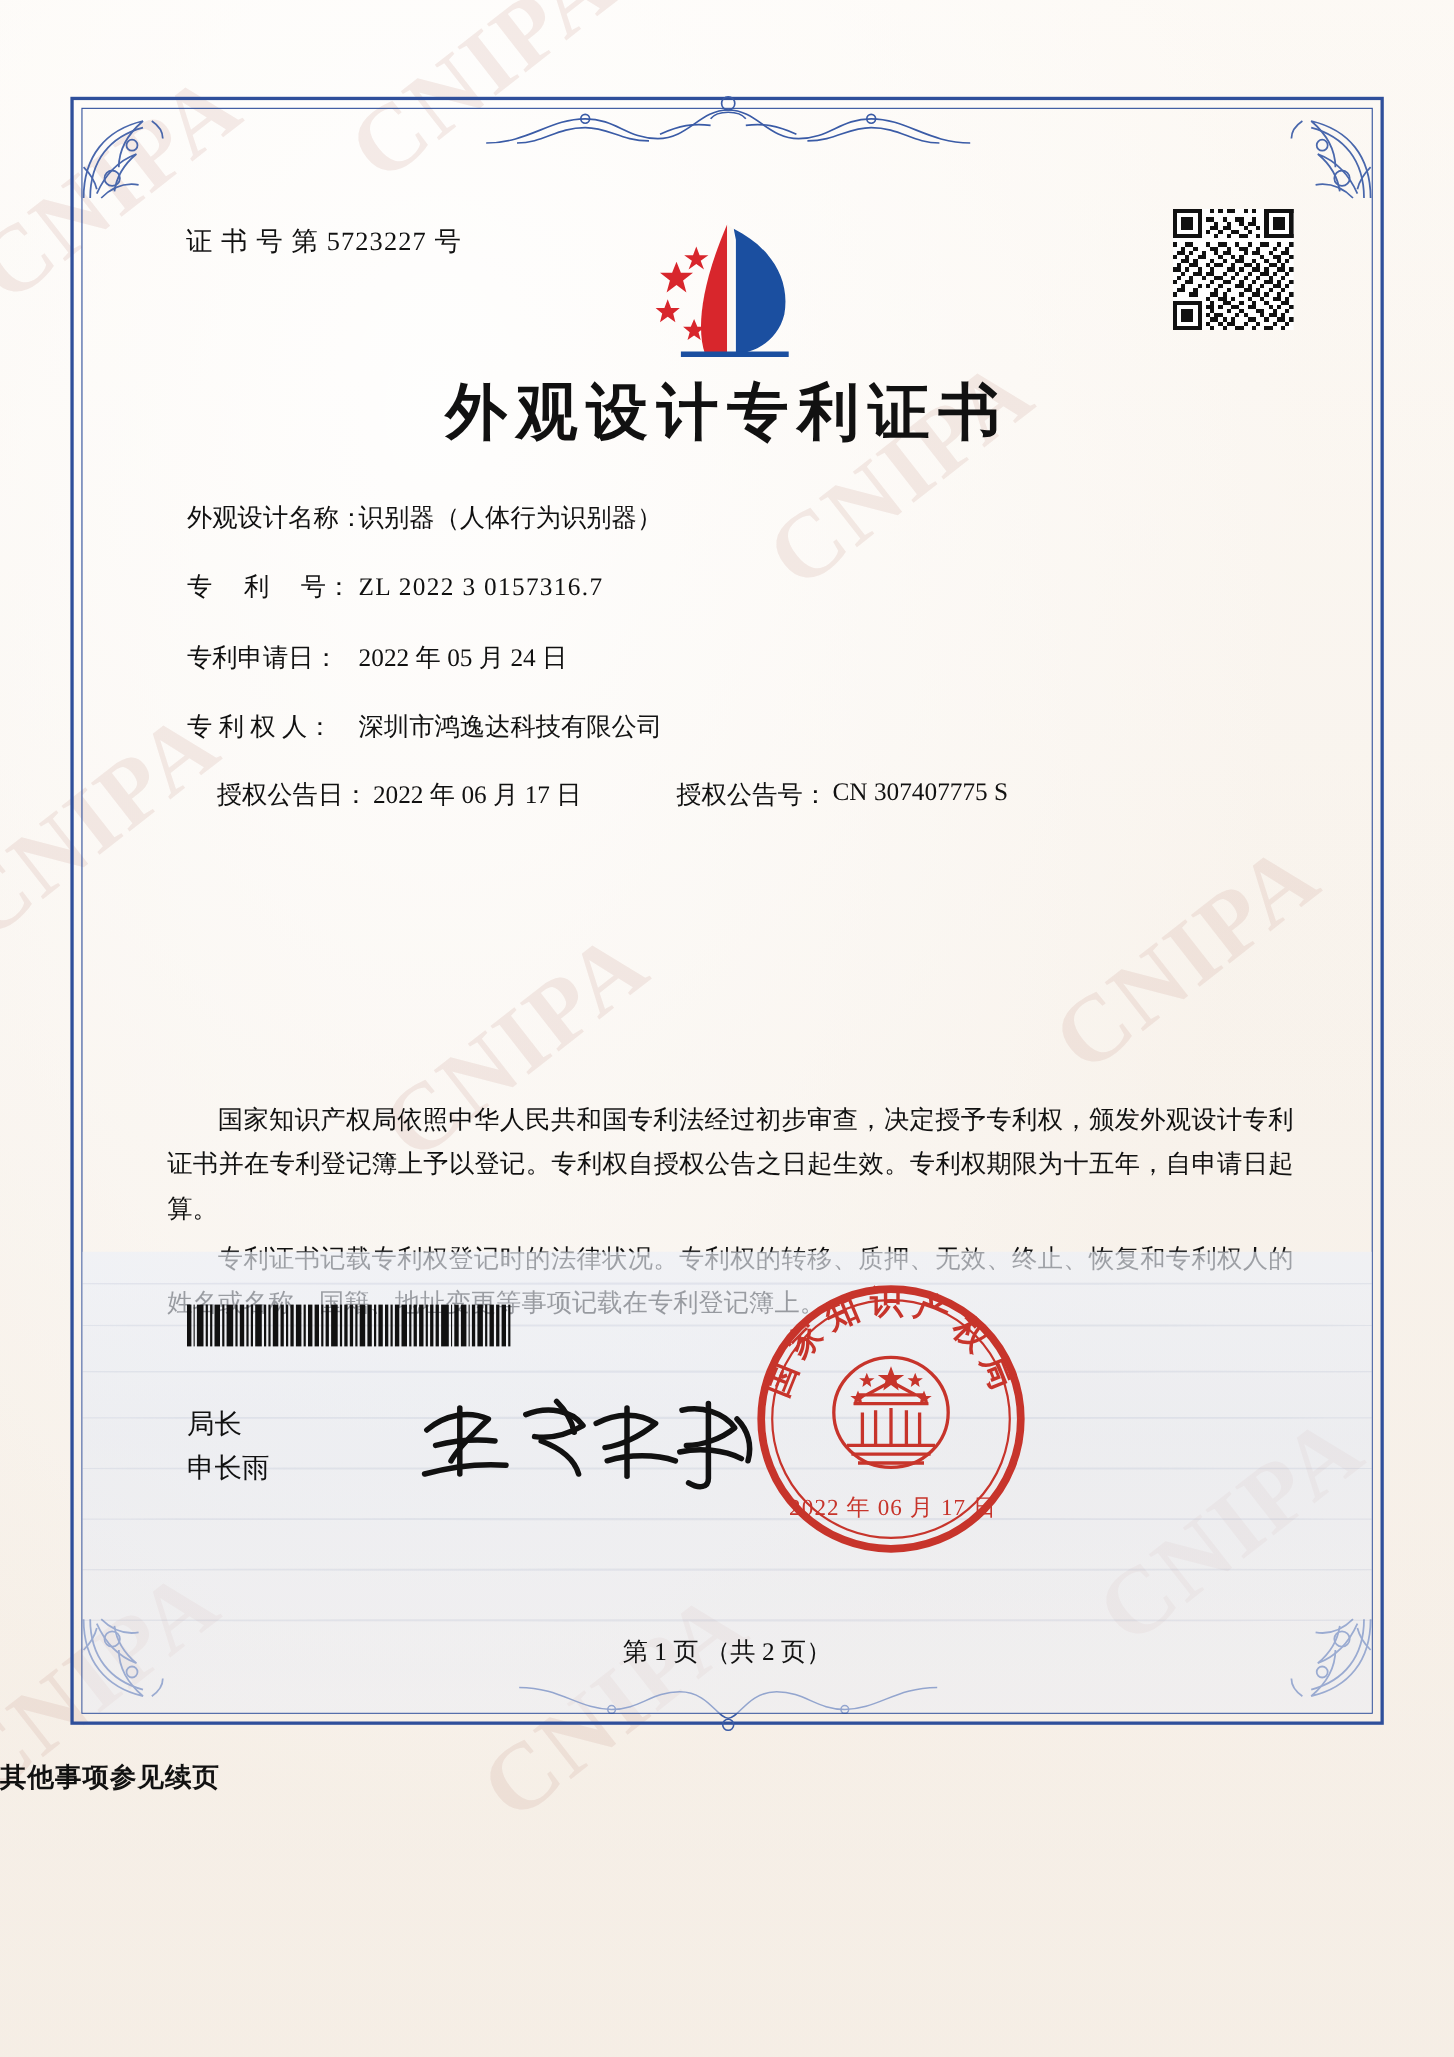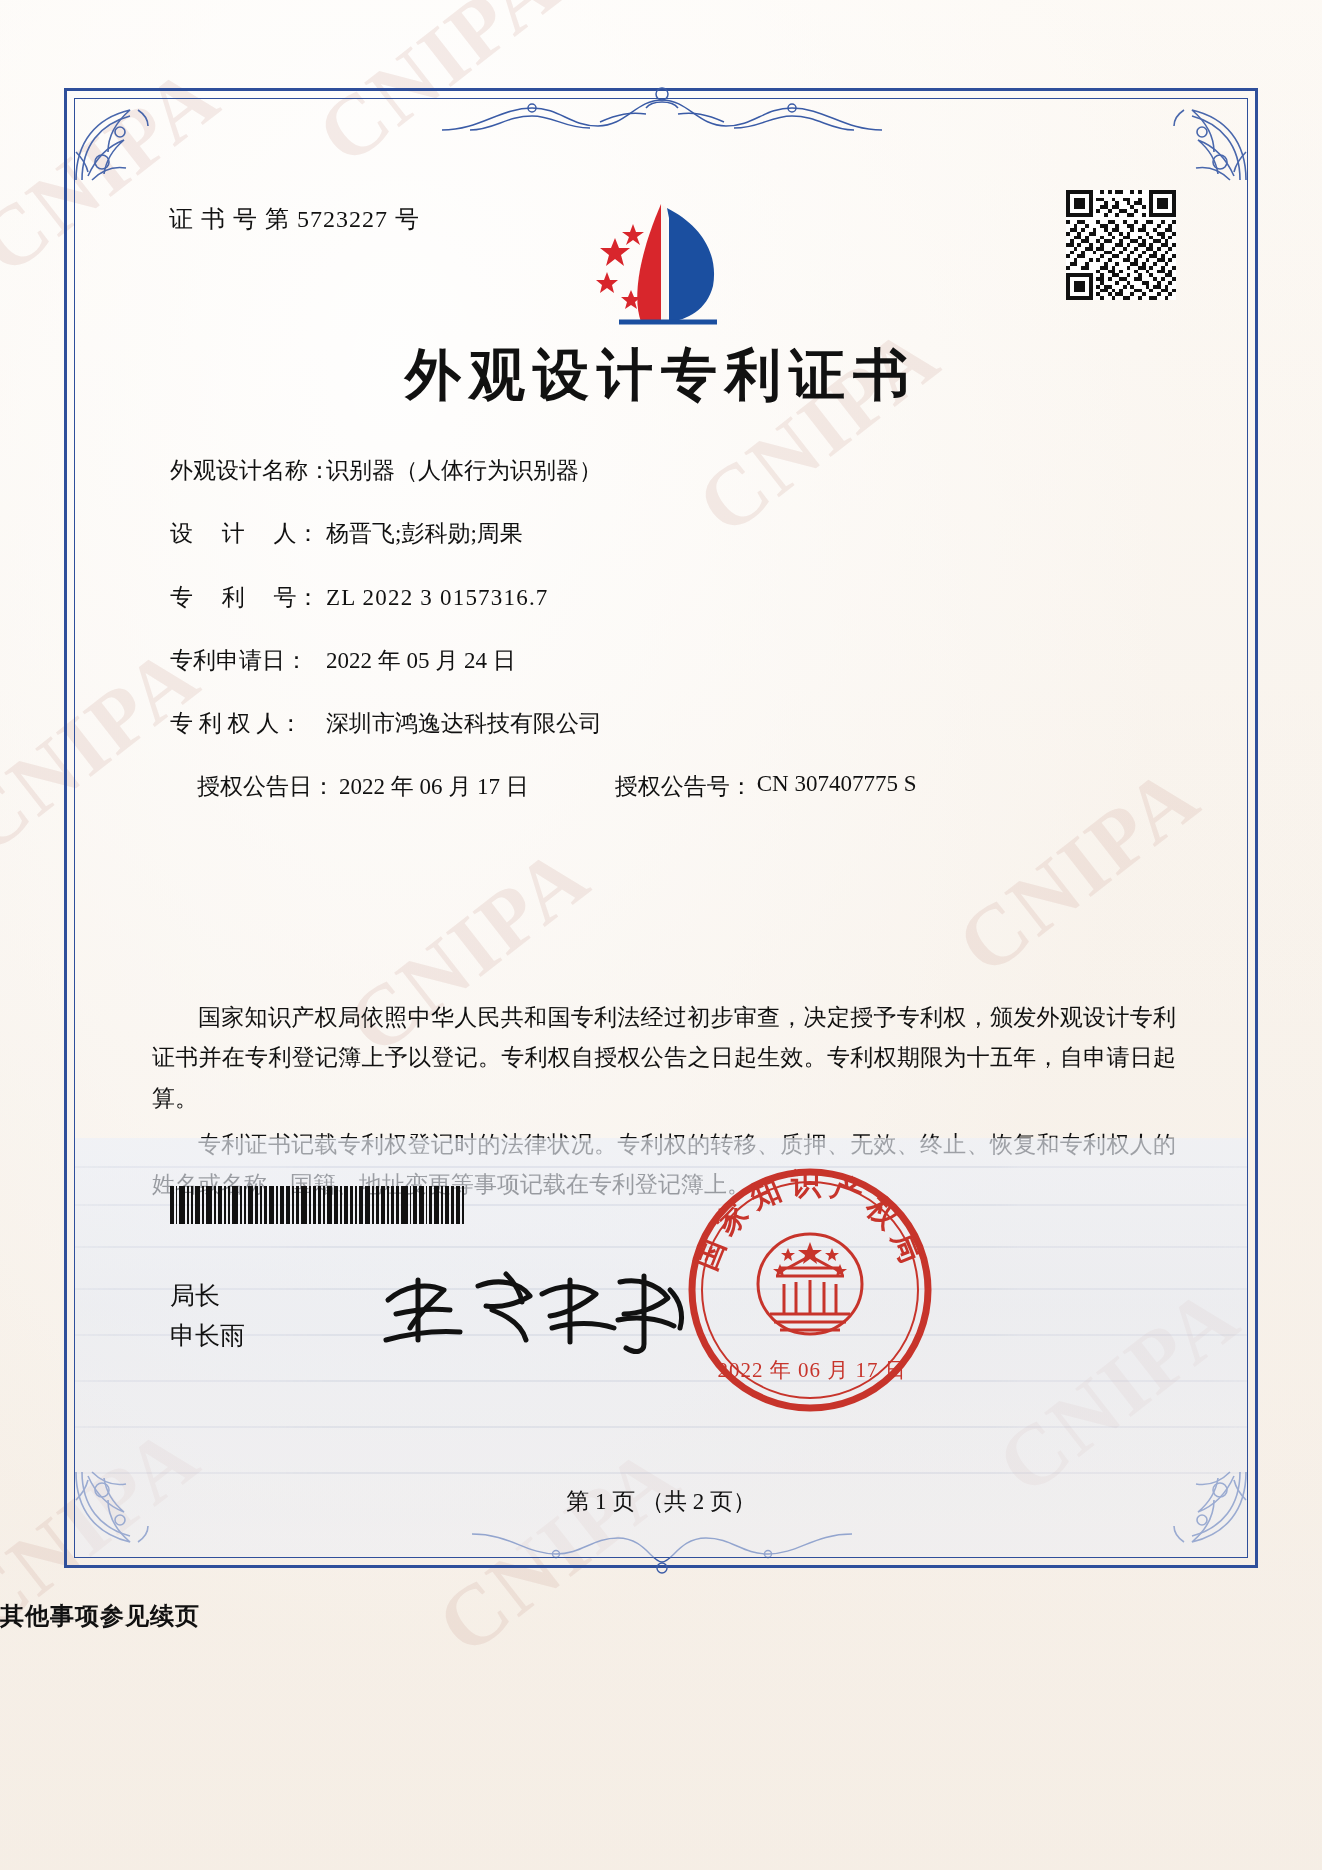--- a/index.html
+++ b/index.html
@@ -649,24 +649,20 @@
     </div>
 
     <div class="title">外观设计专利证书</div>
 
     <div class="fields">
       <div class="field-row">
         <div class="field-label">外观设计名称：</div>
         <div class="field-value">识别器（人体行为识别器）</div>
       </div>
       <div class="field-row">
-        <div class="field-label">设　 计　 人：</div>
-        <div class="field-value">杨晋飞;彭科勋;周果</div>
-      </div>
-      <div class="field-row">
         <div class="field-label">专　 利　 号：</div>
         <div class="field-value mono">ZL 2022 3 0157316.7</div>
       </div>
       <div class="field-row">
         <div class="field-label">专利申请日：</div>
         <div class="field-value">2022 年 05 月 24 日</div>
       </div>
       <div class="field-row">
         <div class="field-label">专 利 权 人：</div>
         <div class="field-value">深圳市鸿逸达科技有限公司</div>

